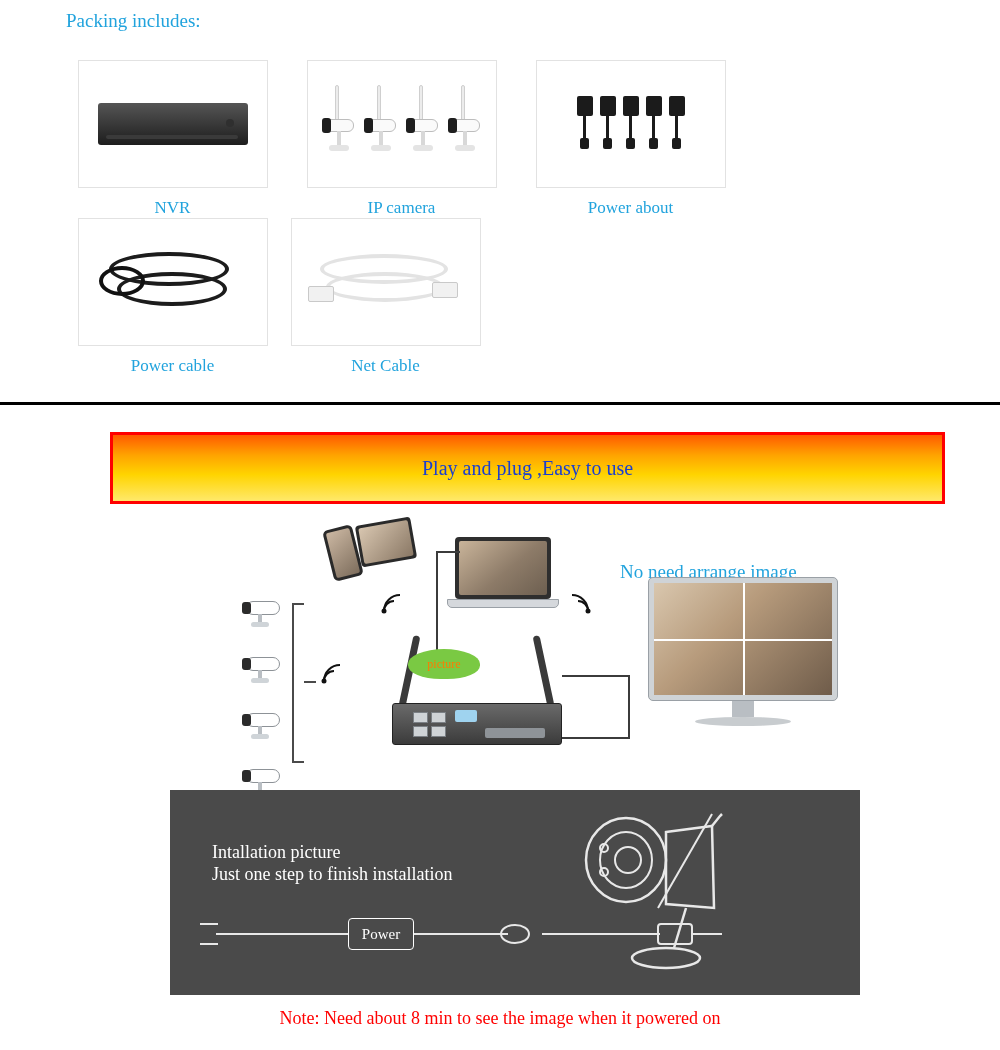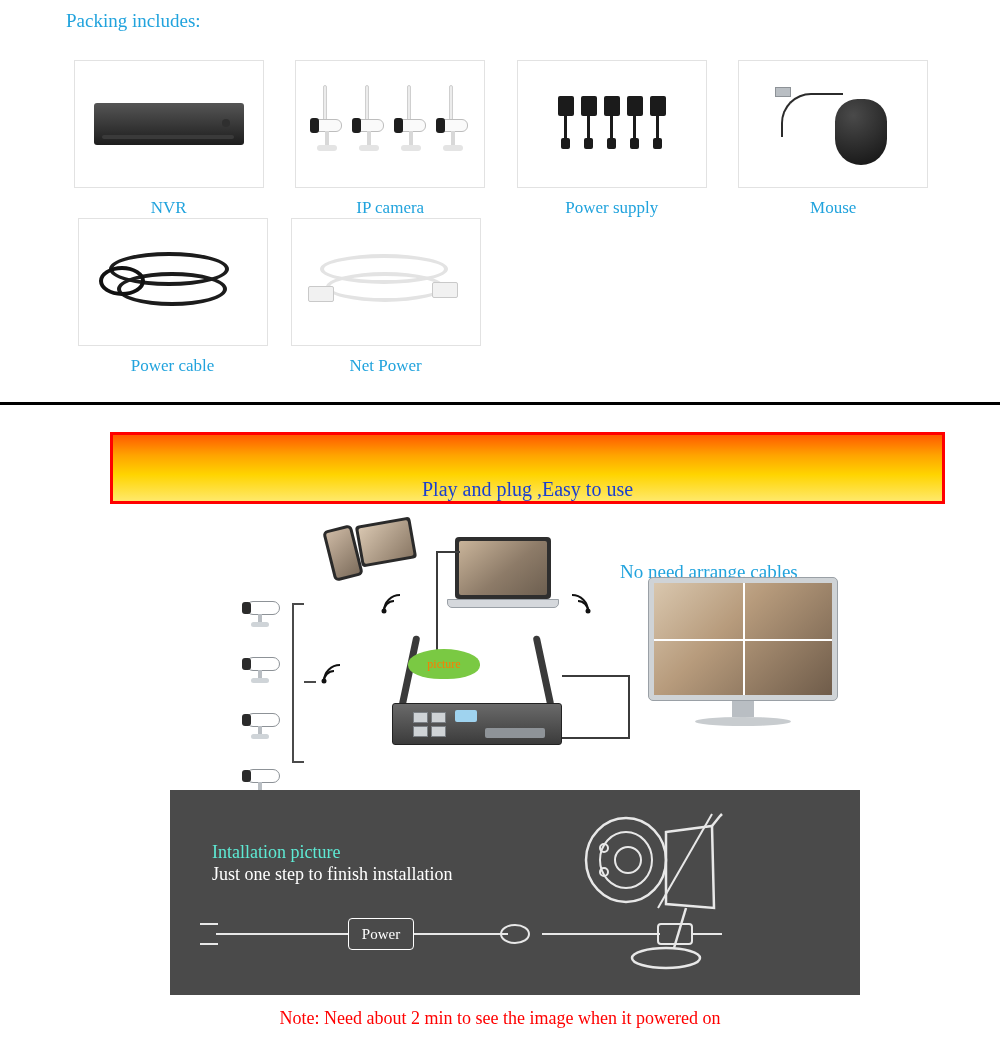--- a/index.html
+++ b/index.html
@@ -37,21 +37,21 @@
   }
 
   
   .divider { position: absolute; left: 0; top: 402px; width: 1000px; height: 3px; background: #000; }
 
   
   .banner {
     position: absolute; left: 110px; top: 432px; width: 835px; height: 72px;
     border: 3px solid #ff0000;
     background: linear-gradient(180deg, #ff5a00 0%, #ffa200 30%, #ffd400 60%, #ffe96b 100%);
-    display: flex; align-items: flex-end; justify-content: center;
+    display: flex; align-items: center; justify-content: center;
   }
   .banner-l1 { font-size: 20px; color: #1b3fcf; font-family: "Liberation Serif", serif; }
   .banner-l2 { font-size: 17px; color: #1b3fcf; font-family: "Liberation Serif", serif; margin-top: 4px; }
 
   
   .diagram { position: absolute; left: 0; top: 515px; width: 1000px; height: 280px; }
   .no-cables {
     position: absolute; left: 620px; top: 46px;
     font-size: 19px; color: #21a3dd; font-family: "Liberation Serif", serif;
   }
@@ -143,21 +143,21 @@
   .monitor-neck { width: 22px; height: 16px; background: #b9bec3; margin: 0 auto; }
   .monitor-foot { width: 96px; height: 9px; background: #c8cccf; border-radius: 50%; margin: 0 auto; }
 
   .wire { position: absolute; background: #3b3b3b; }
 
   
   .install {
     position: absolute; left: 170px; top: 790px; width: 690px; height: 205px;
     background: #4a4a4a;
   }
-  .install-t1 { position: absolute; left: 42px; top: 52px; color: #5eead4; font-size: 18px; font-family: "Liberation Serif", serif; }
+  .install-t1 { position: absolute; left: 42px; top: 52px; color: #ffffff; font-size: 18px; font-family: "Liberation Serif", serif; }
   .install-t2 { position: absolute; left: 42px; top: 74px; color: #fff; font-size: 18px; font-family: "Liberation Serif", serif; }
   .power-box {
     position: absolute; left: 178px; top: 128px; width: 66px; height: 32px;
     border: 1.5px solid #fff; border-radius: 4px; display: flex; align-items: center; justify-content: center;
   }
   .power-box span { color: #fff; font-size: 15px; font-family: "Liberation Serif", serif; }
   .ln { position: absolute; background: #e8e8e8; height: 2px; }
 
   
   .note {
@@ -281,33 +281,23 @@
                 <div class="psu-cord"></div>
                 <div class="psu-plug"></div>
               </div>
             <div class="psu">
                 <div class="psu-brick"></div>
                 <div class="psu-cord"></div>
                 <div class="psu-plug"></div>
               </div>
           </div>
         </div>
-        <div class="cap">Power supply</div>
-      </div>
-
-      <div class="cell">
-        <div class="thumb">
-          <div class="mouse-art">
-            <div class="mouse-usb"></div>
-            <div class="mouse-cable"></div>
-            <div class="mouse-body"></div>
-          </div>
-        </div>
-        <div class="cap">Mouse</div>
-      </div>
+        <div class="cap">Power about</div>
+      </div>
+
 
     </div>
 
     <div class="grid-row row2">
 
 
       <div class="cell">
         <div class="thumb">
           <div class="cable-art">
             <div class="cable-ring" style="left:16px; top:10px; width:120px; height:34px;"></div>
@@ -320,36 +310,36 @@
 
       <div class="cell">
         <div class="thumb">
           <div class="netcable-art">
             <div class="nc-ring" style="left:14px; top:12px; width:128px; height:30px;"></div>
             <div class="nc-ring" style="left:20px; top:30px; width:118px; height:30px;"></div>
             <div class="nc-plug" style="left:2px; top:44px;"></div>
             <div class="nc-plug" style="left:126px; top:40px;"></div>
           </div>
         </div>
-        <div class="cap">Net Power</div>
+        <div class="cap">Net Cable</div>
       </div>
 
 
     </div>
   </div>
 
   <div class="divider"></div>
 
   <div class="banner">
     <div class="banner-l1">Play and plug ,Easy to use</div>
   </div>
 
   <div class="diagram">
 
-    <div class="no-cables">No need arrange cables</div>
+    <div class="no-cables">No need arrange image</div>
 
     <div class="cam-col">
       <div class="cam">
         <div class="cam-body"></div>
           <div class="cam-lens"></div>
           <div class="cam-mount"></div>
           <div class="cam-base"></div>
       </div>
       <div class="cam">
         <div class="cam-body"></div>
@@ -470,15 +460,15 @@
       <circle cx="42" cy="36" r="4" stroke="#e8e8e8" stroke-width="2" fill="none"></circle>
       <circle cx="42" cy="60" r="4" stroke="#e8e8e8" stroke-width="2" fill="none"></circle>
       <path d="M104 20 L150 14 L152 96 L104 92 Z" stroke="#e8e8e8" stroke-width="2.5" fill="none"></path>
       <path d="M150 14 L158 4 L160 2" stroke="#e8e8e8" stroke-width="2.5" fill="none"></path>
       <path d="M124 96 L112 136" stroke="#e8e8e8" stroke-width="2.5" fill="none"></path>
       <ellipse cx="104" cy="146" rx="34" ry="10" stroke="#e8e8e8" stroke-width="2.5" fill="none"></ellipse>
       <path d="M96 96 L150 2" stroke="#e8e8e8" stroke-width="2" fill="none"></path>
     </svg>
   </div>
 
-  <div class="note">Note: Need about 2 min to see the image when it powered on</div>
+  <div class="note">Note: Need about 8 min to see the image when it powered on</div>
 
 </div>
 
 </body></html>

